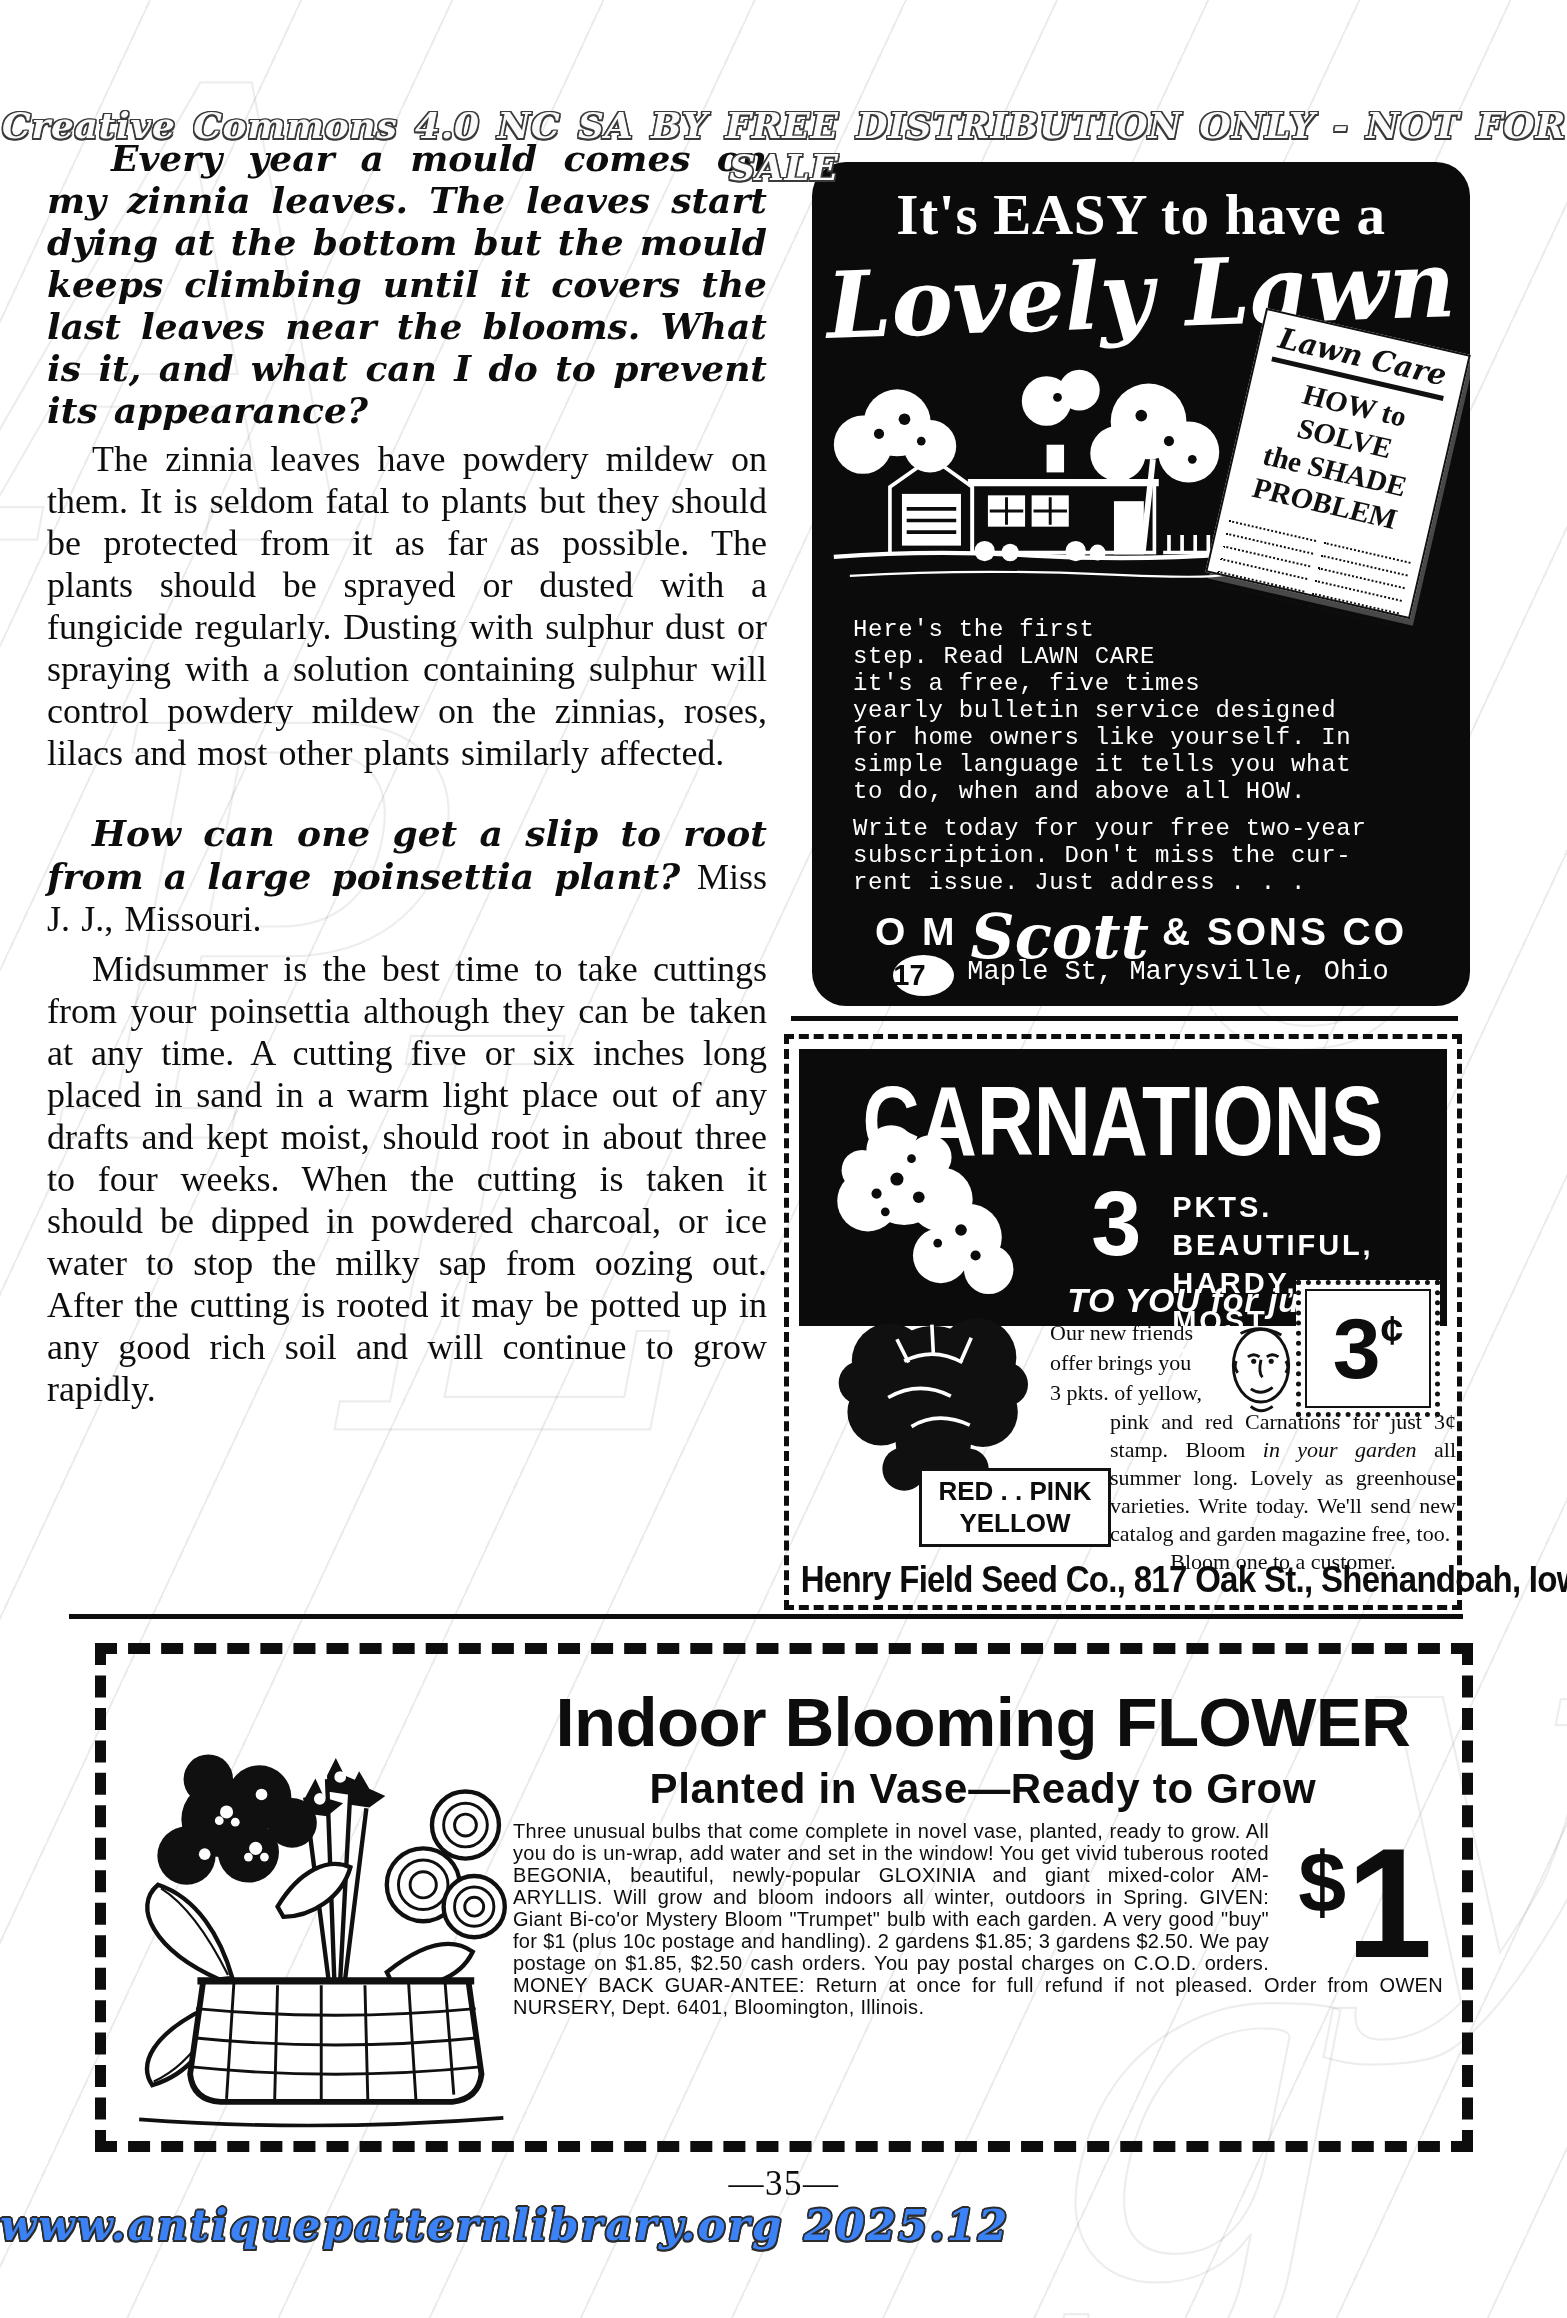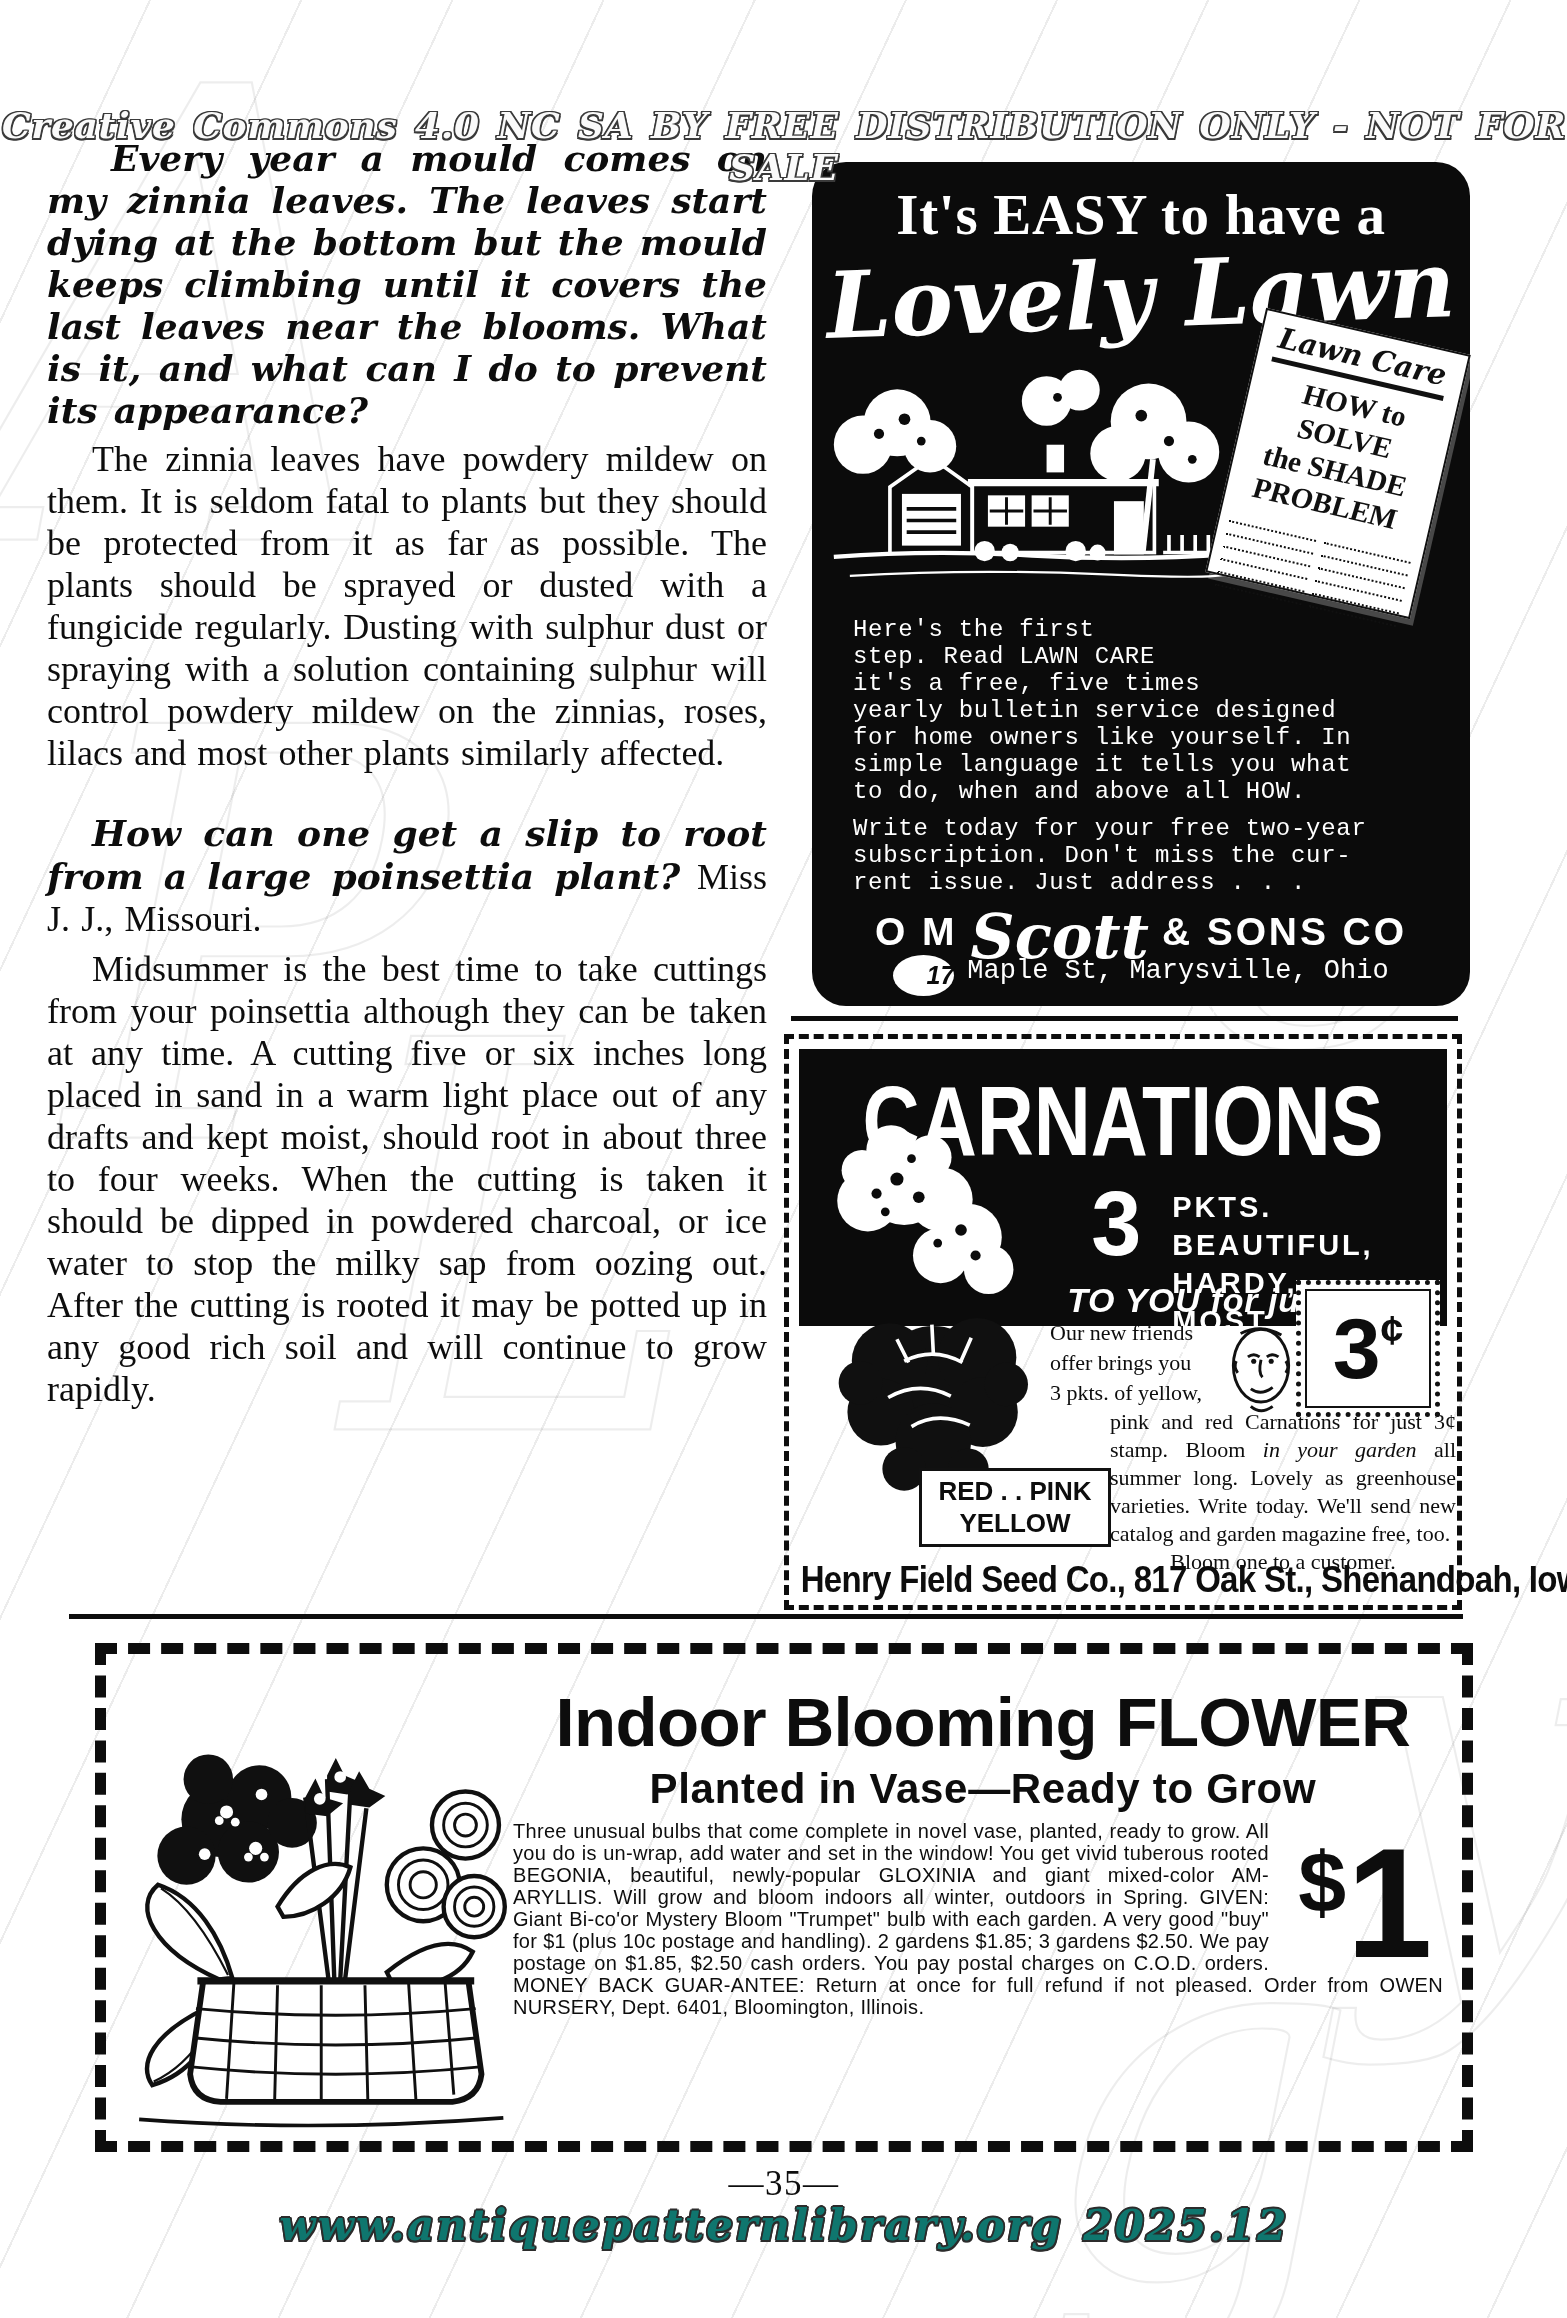--- a/index.html
+++ b/index.html
@@ -17,23 +17,23 @@
 
   
   .cc-header {
     position:absolute; top:104px; left:0; width:100%; text-align:center; z-index:3;
     font-family:"DejaVu Serif", serif; font-style:italic; font-weight:bold; font-size:36px; letter-spacing:0.7px; word-spacing:4.4px;
     color:#fafafa;
     text-shadow:1.5px 0 0 #3a3a3a,-1.5px 0 0 #3a3a3a,0 1.5px 0 #3a3a3a,0 -1.5px 0 #3a3a3a,1.5px 1.5px 0 #3a3a3a,-1.5px -1.5px 0 #3a3a3a,1.5px -1.5px 0 #3a3a3a,-1.5px 1.5px 0 #3a3a3a;
   }
   .page-num { position:absolute; top:2164px; left:0; width:100%; text-align:center; font-size:35px; letter-spacing:1.5px; z-index:3; }
   .site-line {
-    position:absolute; top:2201px; left:0; width:100%; text-align:center; z-index:3;
+    position:absolute; top:2201px; left:0; width:100%; text-align:left; z-index:3;
     font-family:"DejaVu Serif", serif; font-style:italic; font-weight:bold; font-size:42px; letter-spacing:2.2px;
-    color:#0f766e;
+    color:#3b82f6;
     text-shadow:1.8px 0 0 #2c2c2c,-1.8px 0 0 #2c2c2c,0 1.8px 0 #2c2c2c,0 -1.8px 0 #2c2c2c,1.5px 1.5px 0 #2c2c2c,-1.5px -1.5px 0 #2c2c2c,1.5px -1.5px 0 #2c2c2c,-1.5px 1.5px 0 #2c2c2c;
   }
   .site-line .ed { margin-left:20.4px; }
 
   
   .qa-col { position:absolute; left:47px; top:137px; width:720px; z-index:2; text-align:justify; }
   .qa-col p { margin:0 0 7.3px 0; font-size:36px; line-height:42px; }
   .q { font-family:"DejaVu Serif", serif; font-style:italic; font-weight:bold; text-indent:64px; word-spacing:3.6px; }
   .q2-wrap { margin-top:38px !important; }
   .q-inline { font-family:"DejaVu Serif", serif; font-style:italic; font-weight:bold; }
@@ -62,22 +62,22 @@
     font-family:"Liberation Mono", monospace; font-size:24px; line-height:27px; letter-spacing:0.7px;
   }
   .scott-body1 { top:454px; }
   .scott-body2 { top:653px; }
   .scott-logo { position:absolute; top:739px; left:0; width:100%; text-align:center; white-space:nowrap; }
   .scott-logo .lg-sans { font-family:"Liberation Sans", sans-serif; font-weight:bold; font-size:39px; letter-spacing:2.9px; vertical-align:13px; }
   .scott-logo .lg-script { font-family:"DejaVu Serif", serif; font-style:italic; font-weight:bold; font-size:61px; margin:0 10.2px; }
   .scott-address { position:absolute; top:793px; left:0; width:100%; text-align:center; font-family:"Liberation Mono", monospace; font-size:27px; }
   .addr-badge {
     display:inline-block; background:#fff; color:#0b0b0b; border-radius:50%;
-    width:61px; height:41px; line-height:41px; text-align:right;
-    font-family:"Liberation Sans", sans-serif; font-weight:bold; font-size:25px; margin-right:13px; vertical-align:-5.8px;font-style:italic;
+    width:61px; height:41px; line-height:41px; text-align:left;
+    font-family:"Liberation Sans", sans-serif; font-weight:bold; font-size:29px; margin-right:13px; vertical-align:-5.8px;
   }
   .scott-note { position:absolute; top:840px; left:0; width:100%; text-align:center; font-style:italic; font-size:17.5px; letter-spacing:2.2px; }
 
   .right-rule { position:absolute; left:791px; top:1016px; width:667px; height:5.1px; background:#0d0d0d; border:0; margin:0; z-index:2; }
   .page-rule  { position:absolute; left:69px; top:1614px; width:1394px; height:5.1px; background:#0d0d0d; border:0; margin:0; z-index:2; }
 
   
   .carn-ad { position:absolute; left:784px; top:1034px; width:678px; height:576px; box-sizing:border-box; border:5.1px dashed #0d0d0d; z-index:2; background:transparent; }
   .carn-black { position:absolute; left:10.2px; top:10.2px; right:10.2px; height:277px; background:#0b0b0b; }
   .carn-h1 { position:absolute; top:14.6px; left:0; width:100%; text-align:center; color:#fff; font-family:"Liberation Sans", sans-serif; font-weight:bold; font-size:79px; letter-spacing:0px; transform:scaleY(1.25); transform-origin:top; white-space:nowrap; }

